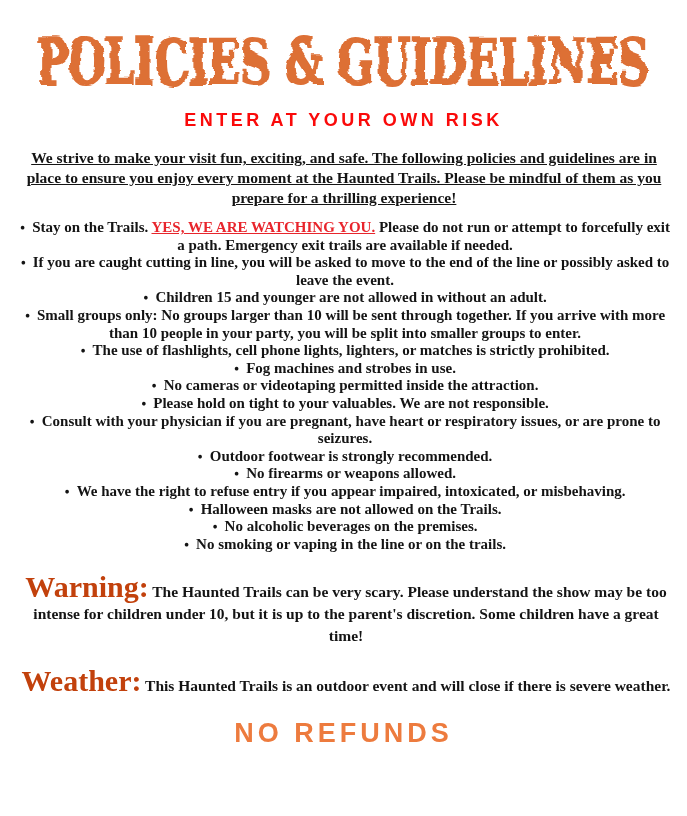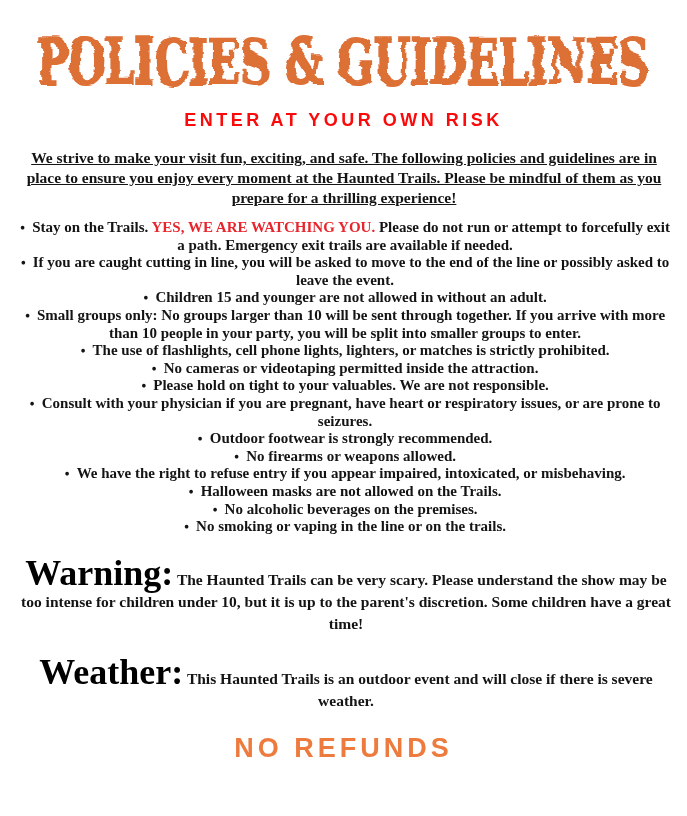--- a/index.html
+++ b/index.html
@@ -67,34 +67,35 @@
     line-height: 17.6px;
   }
   .rules li::before {
     content: "\25CF";
     font-size: 8.5px;
     vertical-align: 2px;
     margin-right: 7px;
   }
   .watch {
     color: #e8252c;
+    text-decoration: underline;
   }
 
   
   .notice {
     width: 652px;
     margin: 19px auto 0;
     font-weight: bold;
     font-size: 15.5px;
     line-height: 22px;
   }
   .notice-label {
-    font-size: 36px;
+    font-size: 30px;
     line-height: 1;
-    color: #000000;
+    color: #c2410c;
     margin-top: 41px;
   }
 
   
   .no-refunds {
     margin-top: 21px;
     font-family: "Liberation Sans", sans-serif;
     font-weight: bold;
     font-size: 27px;
     letter-spacing: 4px;
@@ -120,20 +121,21 @@
   <div class="subtitle">ENTER AT YOUR OWN RISK</div>
 
   <p class="intro">We strive to make your visit fun, exciting, and safe. The following policies and guidelines are in place to ensure you enjoy every moment at the Haunted Trails. Please be mindful of them as you prepare for a thrilling experience!</p>
 
   <ul class="rules">
       <li><span>Stay on the Trails. </span><span class="watch">YES, WE ARE WATCHING YOU.</span><span> Please do not run or attempt to forcefully exit a path. Emergency exit trails are available if needed.</span></li>
       <li><span>If you are caught cutting in line, you will be asked to move to the end of the line or possibly asked to leave the event.</span></li>
       <li><span>Children 15 and younger are not allowed in without an adult.</span></li>
       <li><span>Small groups only: No groups larger than 10 will be sent through together. If you arrive with more than 10 people in your party, you will be split into smaller groups to enter.</span></li>
       <li><span>The use of flashlights, cell phone lights, lighters, or matches is strictly prohibited.</span></li>
+      <li><span>Fog machines and strobes in use.</span></li>
       <li><span>No cameras or videotaping permitted inside the attraction.</span></li>
       <li><span>Please hold on tight to your valuables. We are not responsible.</span></li>
       <li><span>Consult with your physician if you are pregnant, have heart or respiratory issues, or are prone to seizures.</span></li>
       <li><span>Outdoor footwear is strongly recommended.</span></li>
       <li><span>No firearms or weapons allowed.</span></li>
       <li><span>We have the right to refuse entry if you appear impaired, intoxicated, or misbehaving.</span></li>
       <li><span>Halloween masks are not allowed on the Trails.</span></li>
       <li><span>No alcoholic beverages on the premises.</span></li>
       <li><span>No smoking or vaping in the line or on the trails.</span></li>
     </ul>

